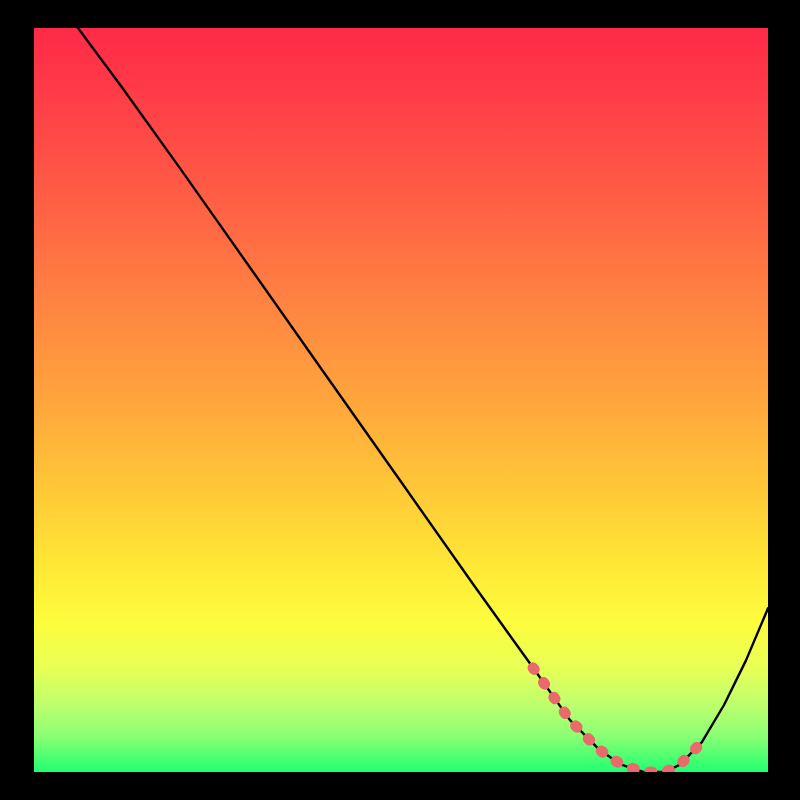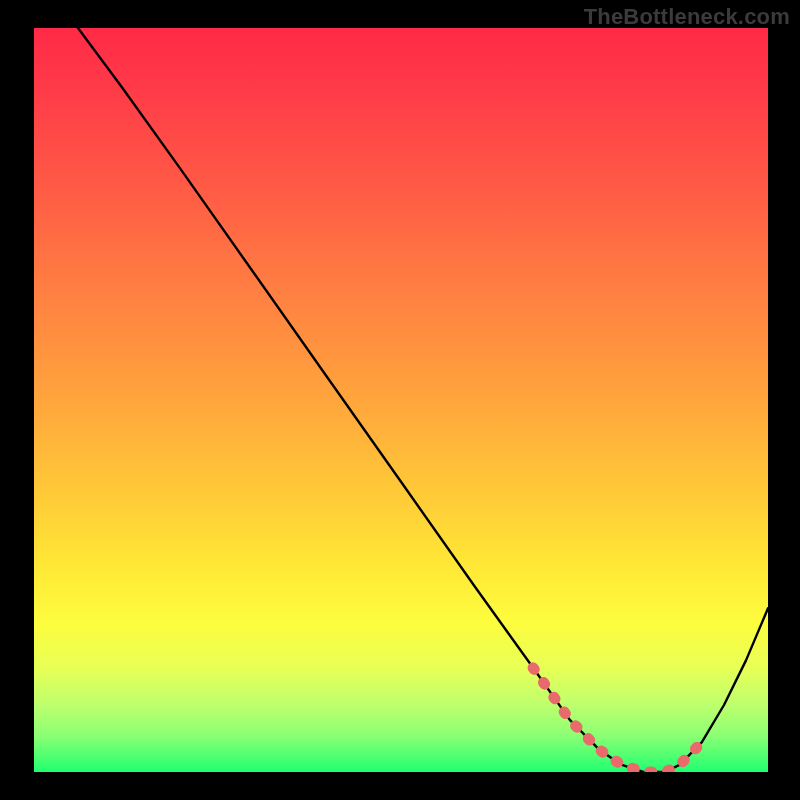--- a/index.html
+++ b/index.html
@@ -70,21 +70,20 @@
     stroke-width: 11;
     stroke-linecap: round;
     stroke-linejoin: round;
     stroke-dasharray: 2 16;
   }
 </style>
 </head>
 <body>
 
 <div class="wrap">
-  <div class="watermark">TheBottleneck.com</div>
 
   <div class="plot">
     <svg class="overlay" viewBox="0 0 734 744" preserveAspectRatio="none">
       <path id="curve-path" class="curve" d="M44.0 0.0 L88.1 59.5 L146.8 141.4 L220.2 245.5 L293.6 349.7 L367.0 453.8 L440.4 558.0 L499.1 639.8 L535.8 691.9 L565.2 721.7 L587.2 736.6 L609.2 744.0 L631.2 744.0 L645.9 736.6 L667.9 714.2 L690.0 677.0 L712.0 632.4 L734.0 580.3"></path>
       <path id="highlight-path" class="highlight" d="M499.1 639.8 L535.8 691.9 L565.2 721.7 L587.2 736.6 L609.2 744.0 L631.2 744.0 L645.9 736.6 L667.9 714.2"></path>
     </svg>
   </div>
 </div>
 
 </body></html>

